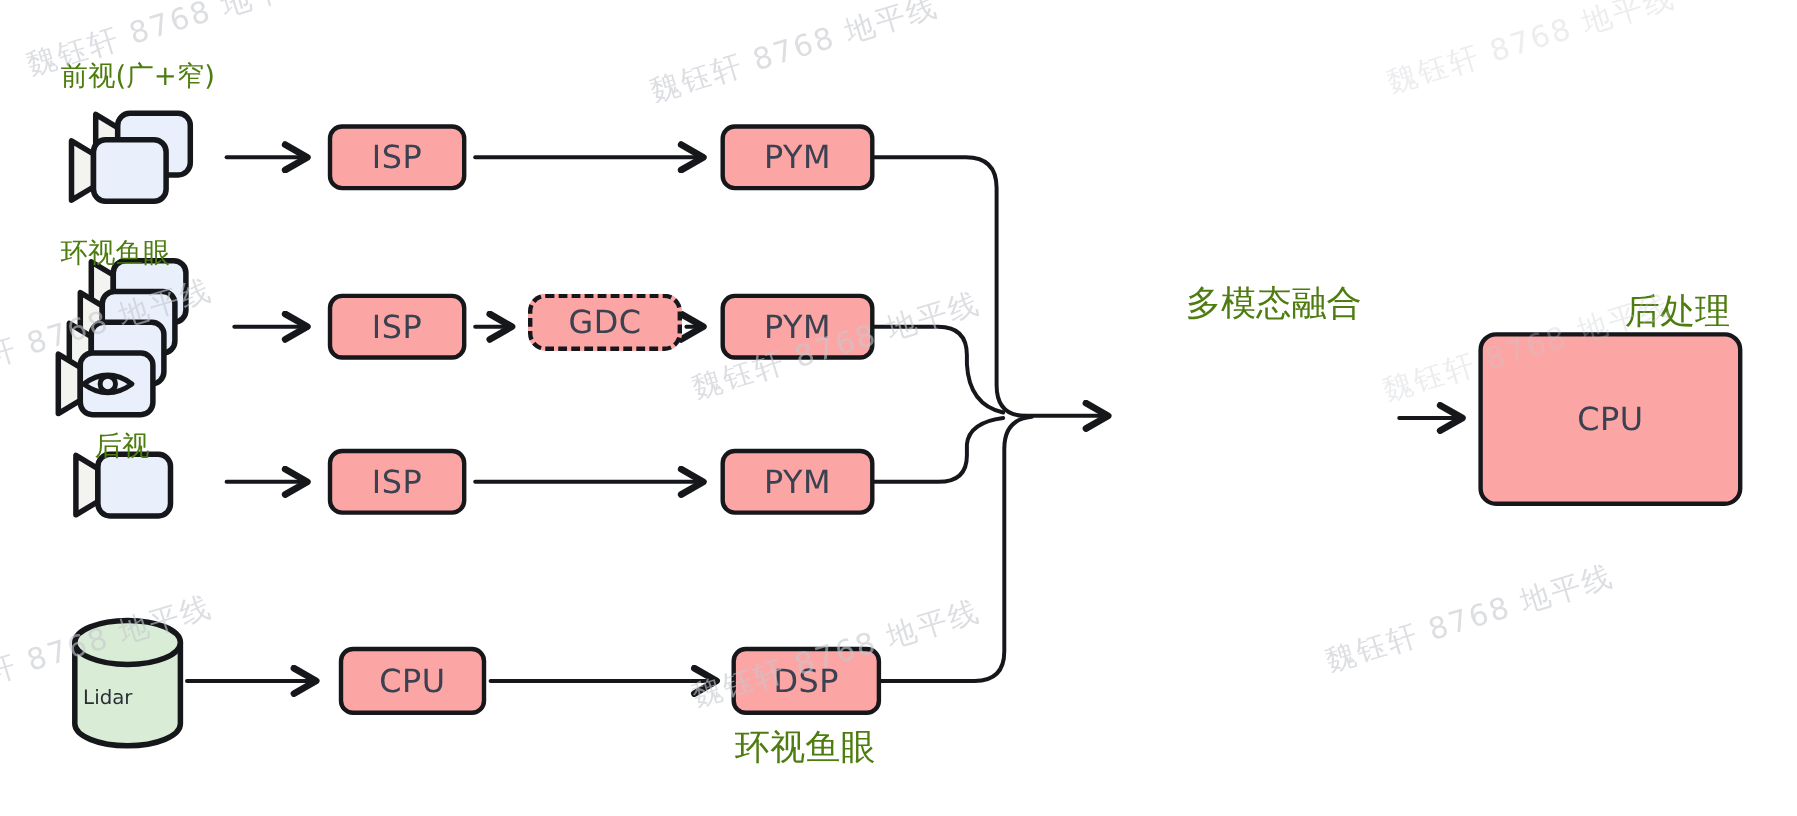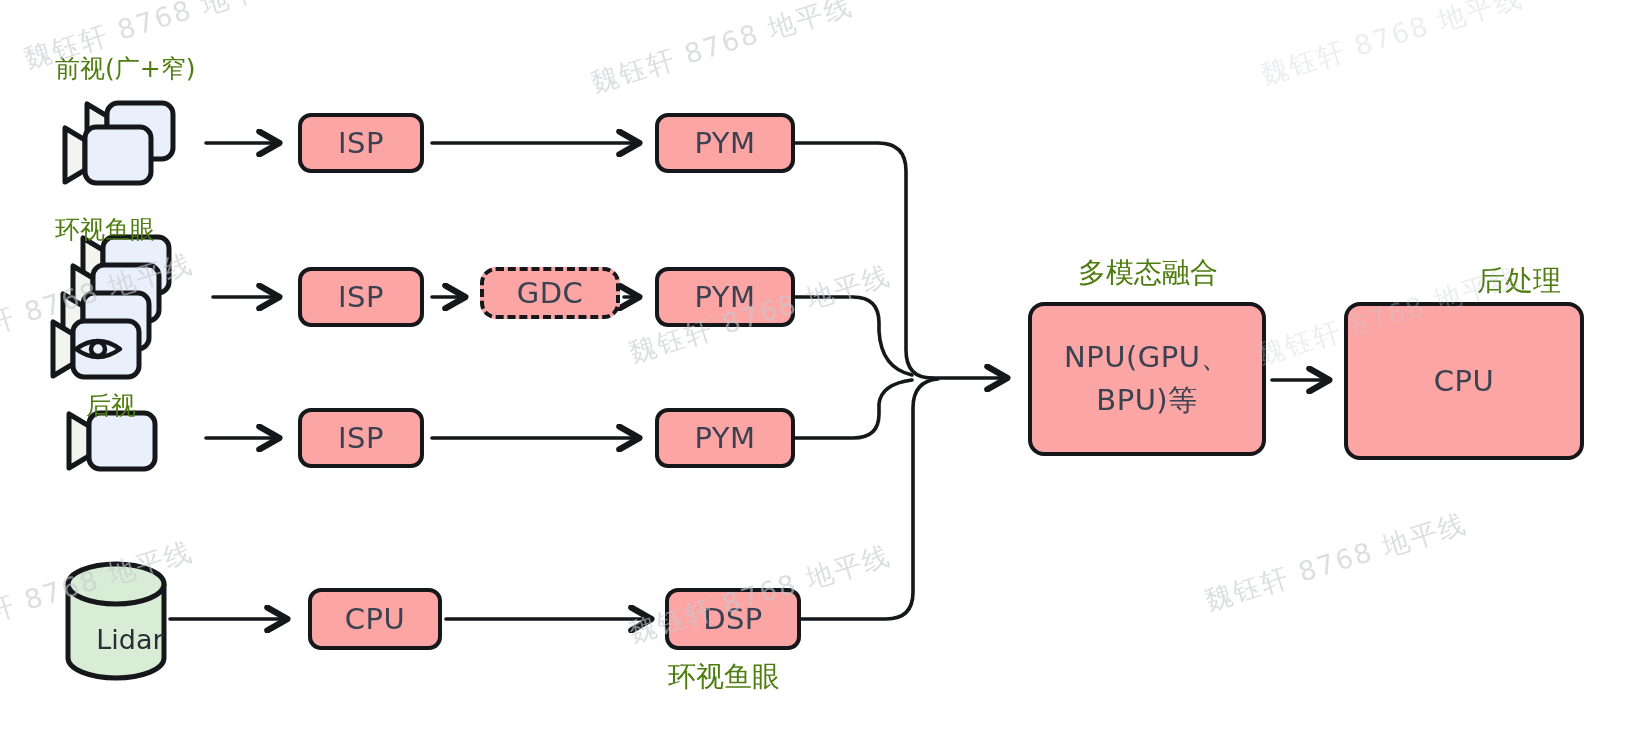--- a/index.html
+++ b/index.html
@@ -6,23 +6,23 @@
   .canvas{position:relative;width:1634px;height:742px;background:#ffffff;overflow:hidden;
           font-family:"DejaVu Sans","Liberation Sans",sans-serif;}
   svg.layer{position:absolute;left:0;top:0;}
   .box{position:absolute;box-sizing:border-box;background:#fca5a5;border:4px solid #15171b;
        border-radius:13px;display:flex;align-items:center;justify-content:center;
        color:#3a4150;font-size:29px;letter-spacing:.5px;}
   .box.dashed{border-style:dashed;border-radius:16px;}
   .box.big{border-radius:16px;font-size:29px;}
   .box.big .stack{display:flex;flex-direction:column;align-items:center;line-height:1.5;}
   .lbl{position:absolute;color:#4d7c0f;font-size:25px;white-space:nowrap;}
-  .lbl.small{font-size:28px;}
-  .lidar-text{position:absolute;left:80px;top:624px;width:100px;text-align:center;
-              color:#2a2f36;font-size:27px;}
+  .lbl.small{font-size:32px;}
+  .lidar-text{position:absolute;left:48px;top:624px;width:100px;text-align:center;
+              color:#2a2f36;font-size:18px;}
   .wm{position:absolute;white-space:nowrap;font-size:27px;color:#c6c9cf;opacity:.6;
       transform:rotate(-17deg);transform-origin:0 50%;pointer-events:none;letter-spacing:2px;}
   .wm.faint{opacity:.32;}
 </style>
 </head>
 <body>
 
 <div class="canvas">
 
   <svg class="layer" width="1634" height="742" viewBox="0 0 1634 742">
@@ -107,26 +107,20 @@
       <span>PYM</span>
     </div>
 
   <div class="box" style="left:308px;top:588px;width:134px;height:62px;">
       <span>CPU</span>
     </div>
   <div class="box" style="left:665px;top:588px;width:136px;height:62px;">
       <span>DSP</span>
     </div>
 
-  <div class="box big" style="left:1028px;top:302px;width:238px;height:154px;">
-    <div class="stack">
-      <span>NPU(GPU、</span>
-      <span>BPU)等</span>
-    </div>
-  </div>
   <div class="box big" style="left:1344px;top:302px;width:240px;height:158px;">
       <span>CPU</span>
     </div>
 
   <div class="lbl" style="left:55px;top:52px;">前视(广+窄)</div>
   <div class="lbl" style="left:55px;top:197px;margin-top:16px;">环视鱼眼</div>
   <div class="lbl" style="left:86px;top:389px;">后视</div>
   <div class="lidar-text">Lidar</div>
   <div class="lbl small" style="left:668px;top:658px;">环视鱼眼</div>
   <div class="lbl small" style="left:1078px;top:254px;">多模态融合</div>

